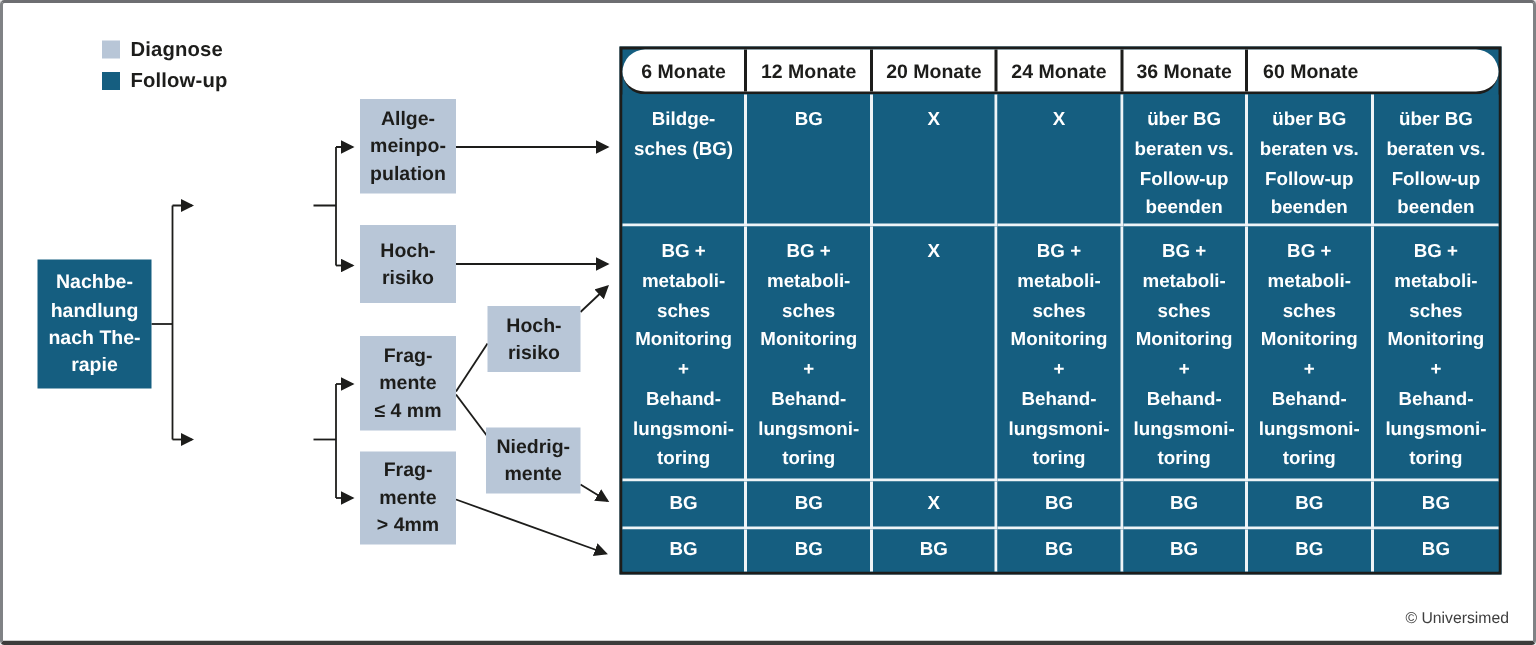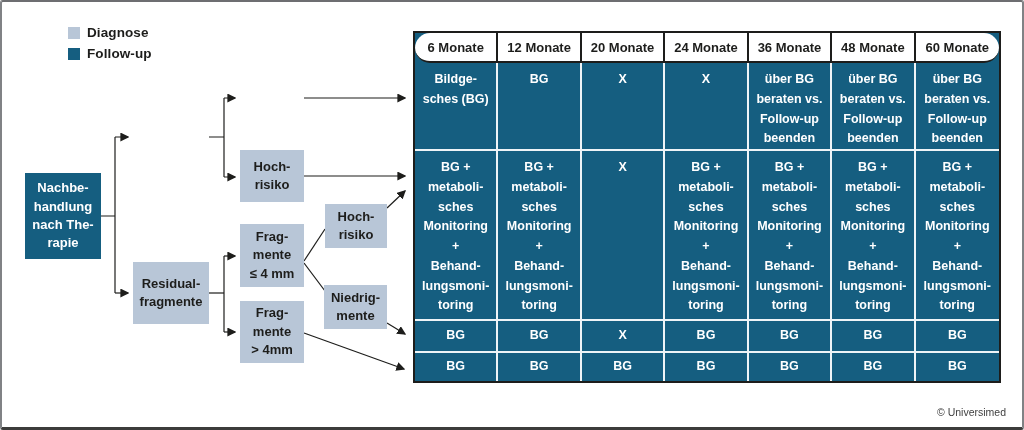--- a/index.html
+++ b/index.html
@@ -93,43 +93,43 @@
       <path d="M385,206 L403,189" marker-end="url(#arr)"></path>
       <path d="M385,321 L403,332" marker-end="url(#arr)"></path>
       <path d="M302,331 L402,367" marker-end="url(#arr)"></path>
     </g>
   </svg>
 
   <div class="node dark n-root">Nachbe-
 handlung
 nach The-
 rapie</div>
-  <div class="node light n-residual">Residual-
-fragmente</div>
+  <div class="node light n-allge">Allge-
+meinpo-
+pulation</div>
   <div class="node light n-hoch1">Hoch-
 risiko</div>
   <div class="node light n-fragle4">Frag-
 mente
 ≤ 4 mm</div>
   <div class="node light n-fraggt4">Frag-
 mente
 &gt; 4mm</div>
   <div class="node light n-hoch2">Hoch-
 risiko</div>
   <div class="node light n-niedrig">Niedrig-
 mente</div>
 
   <div class="table-wrap">
     <div class="thead">
       <div class="th">6 Monate</div>
       <div class="th">12 Monate</div>
       <div class="th">20 Monate</div>
       <div class="th">24 Monate</div>
       <div class="th">36 Monate</div>
-      <div class="th">48 Monate</div>
       <div class="th">60 Monate</div>
     </div>
     <div class="tbody">
       <div class="td">Bildge-
 sches (BG)</div>
       <div class="td">BG</div>
       <div class="td">X</div>
       <div class="td">X</div>
       <div class="td">über BG
 beraten vs.

